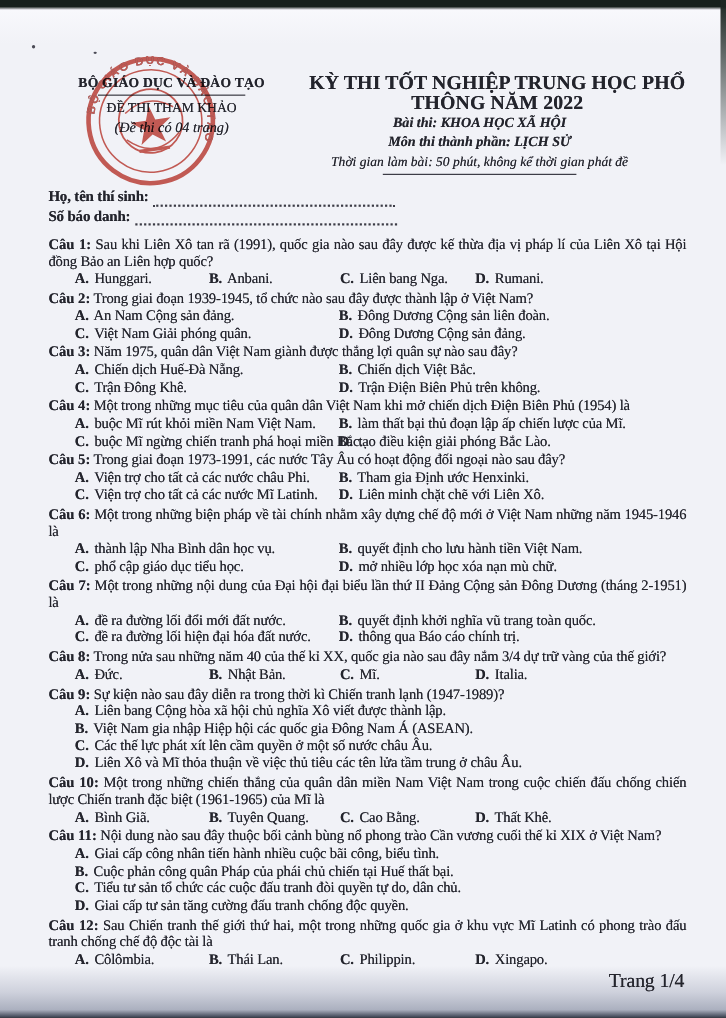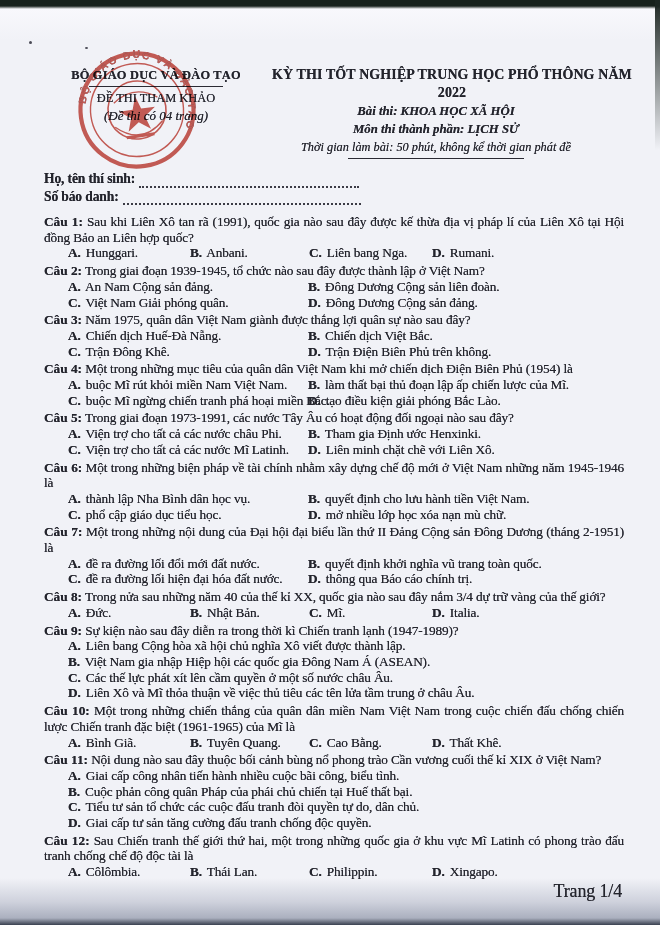--- a/index.html
+++ b/index.html
@@ -19,21 +19,21 @@
   .speck.s2{left:85px;top:47px;width:3px;height:2px;}
 
   
   .hdr-left{position:absolute;left:54px;top:66px;width:204px;text-align:center;}
   .org{font-weight:bold;font-size:12.4px;line-height:18px;letter-spacing:.2px;}
   .org-rule{width:134px;border-top:1.3px solid #2a2a33;margin:2px auto 3px auto;}
   .exam-type{font-weight:normal;font-size:12.4px;line-height:16px;}
   .pages-note{font-style:italic;font-size:13px;line-height:16px;margin-top:2px;}
 
   .hdr-right{position:absolute;left:238px;right:26px;top:66px;text-align:center;}
-  .exam-title{font-weight:bold;font-size:14px;line-height:18px;letter-spacing:.1px;padding-left:32px;}
+  .exam-title{font-weight:bold;font-size:18px;line-height:18px;letter-spacing:.1px;padding-left:32px;}
   .exam-subject,.exam-component{font-weight:bold;font-size:12.8px;line-height:18px;font-style:italic;}
   .exam-duration{font-style:italic;font-size:12.3px;line-height:18px;}
   .duration-rule{width:176px;border-top:1.3px solid #2a2a33;margin:2px auto 0 auto;}
 
   .stamp{position:absolute;left:75px;top:48px;width:124px;height:124px;
     opacity:.82;mix-blend-mode:multiply;transform:rotate(-8deg);}
 
   
   .content{position:absolute;left:44px;right:36px;top:170px;font-size:13.3px;
     line-height:15.7px;letter-spacing:-.15px;}

